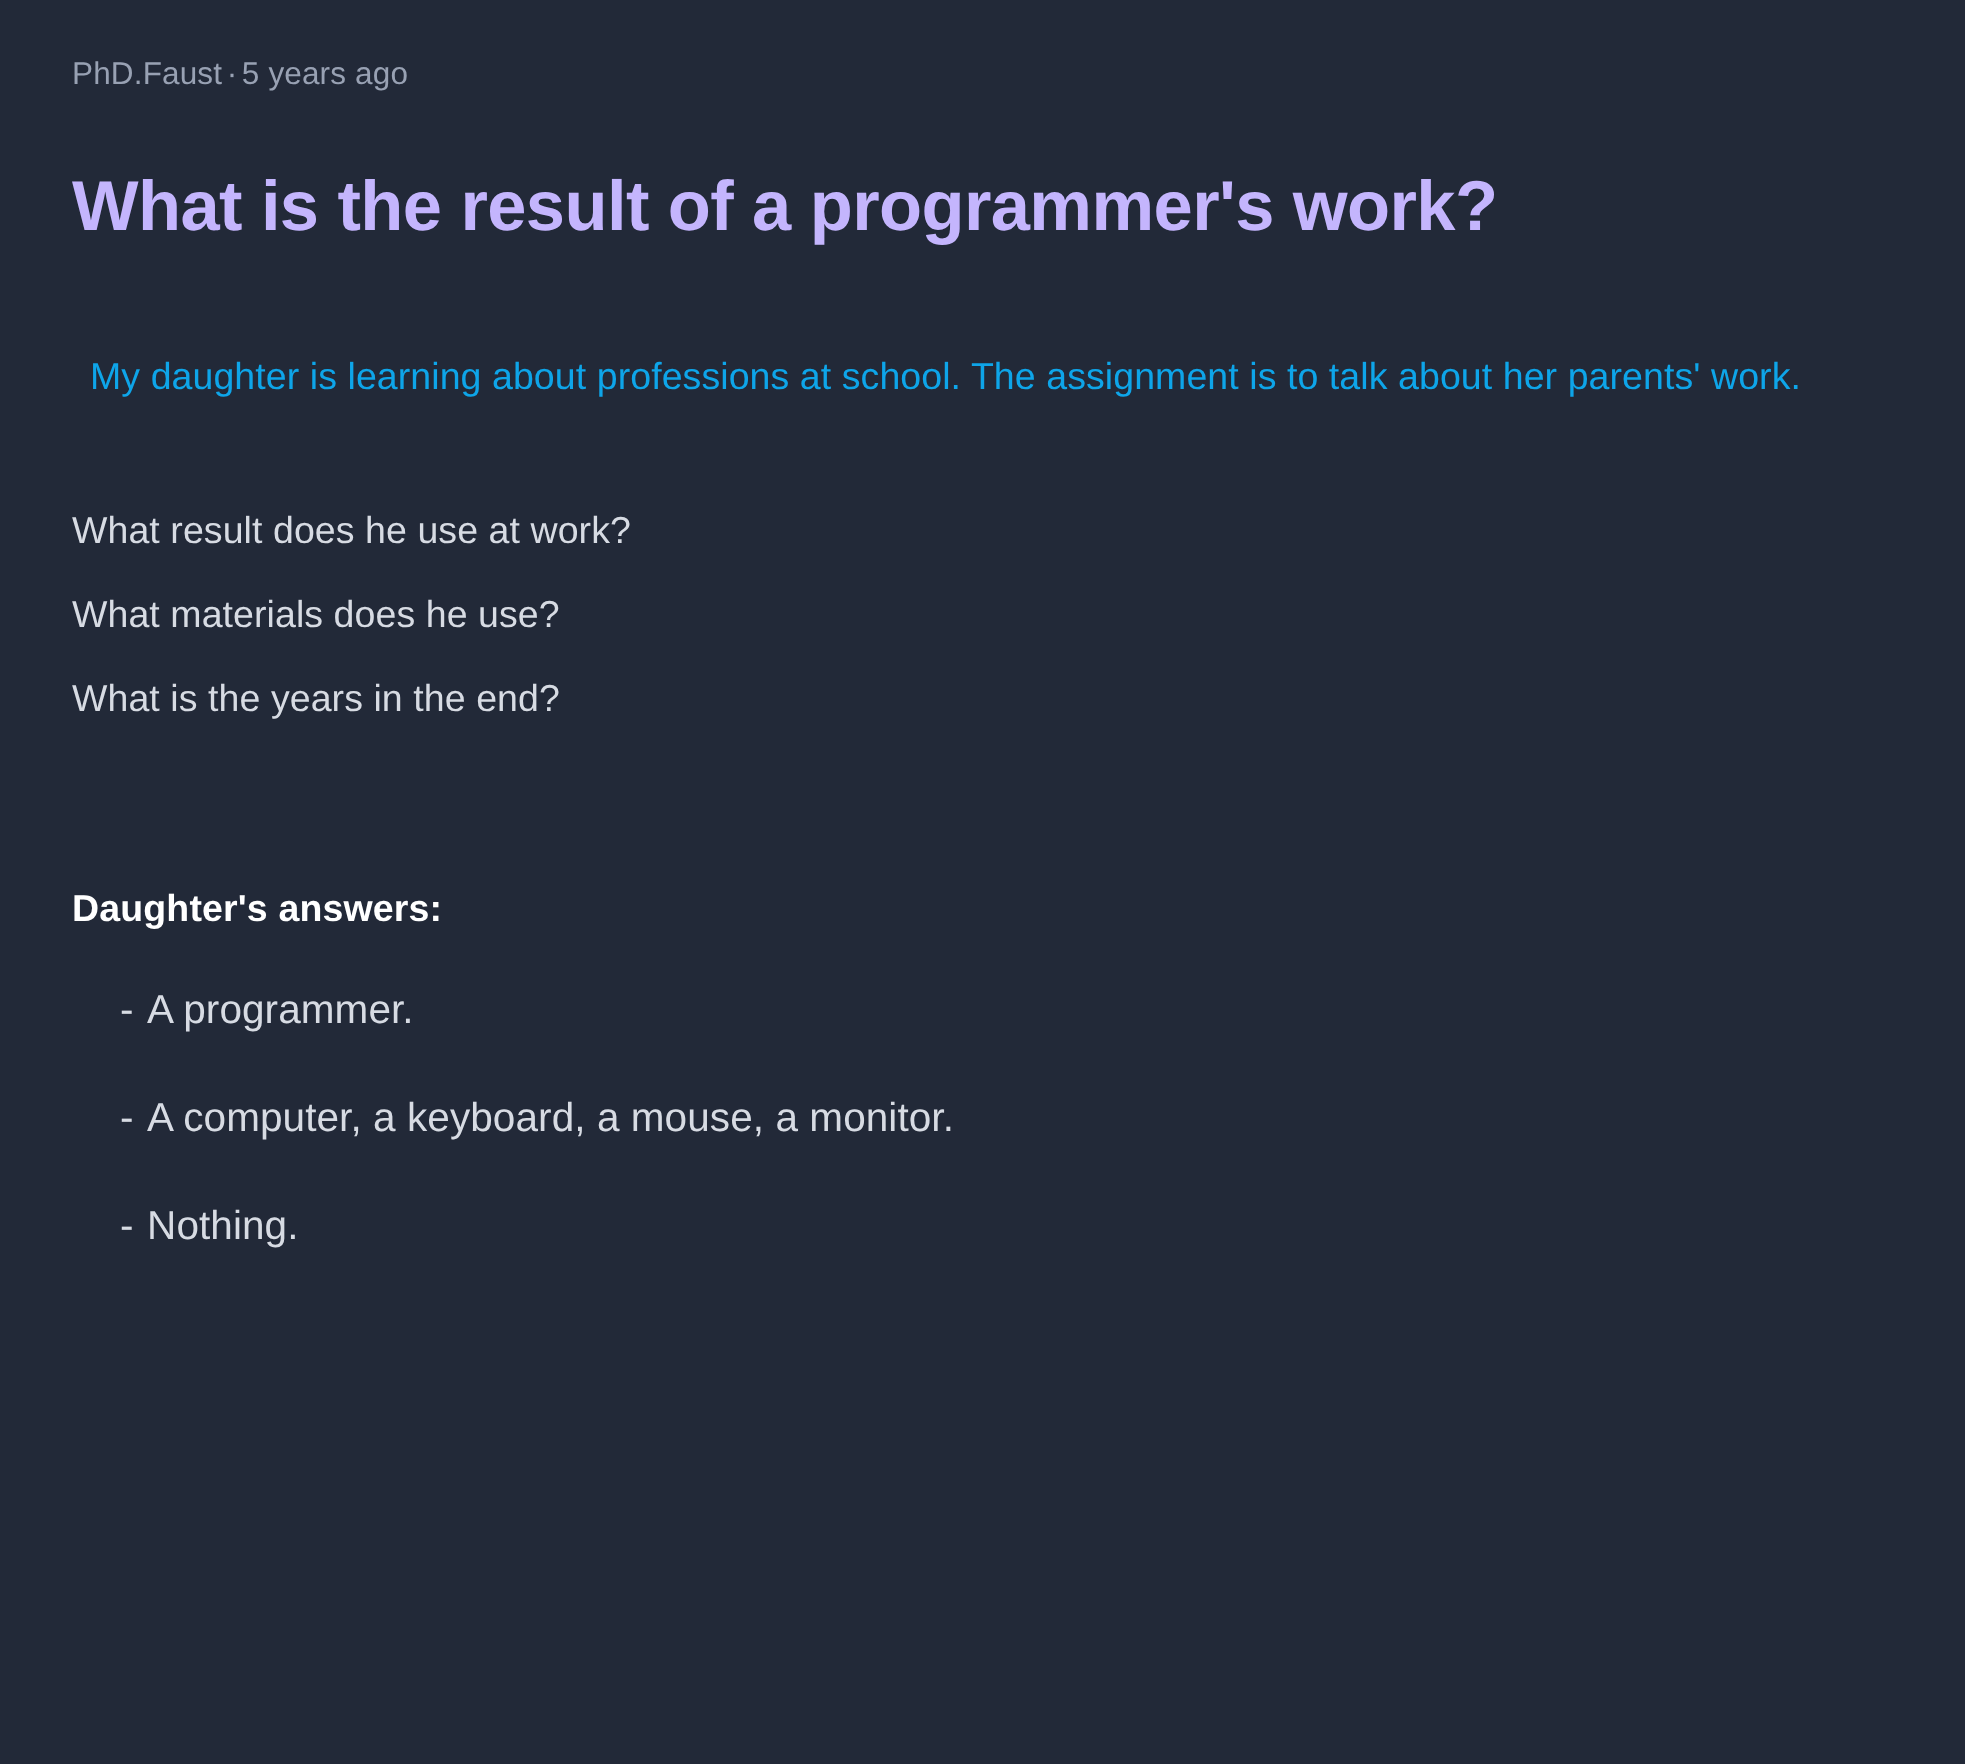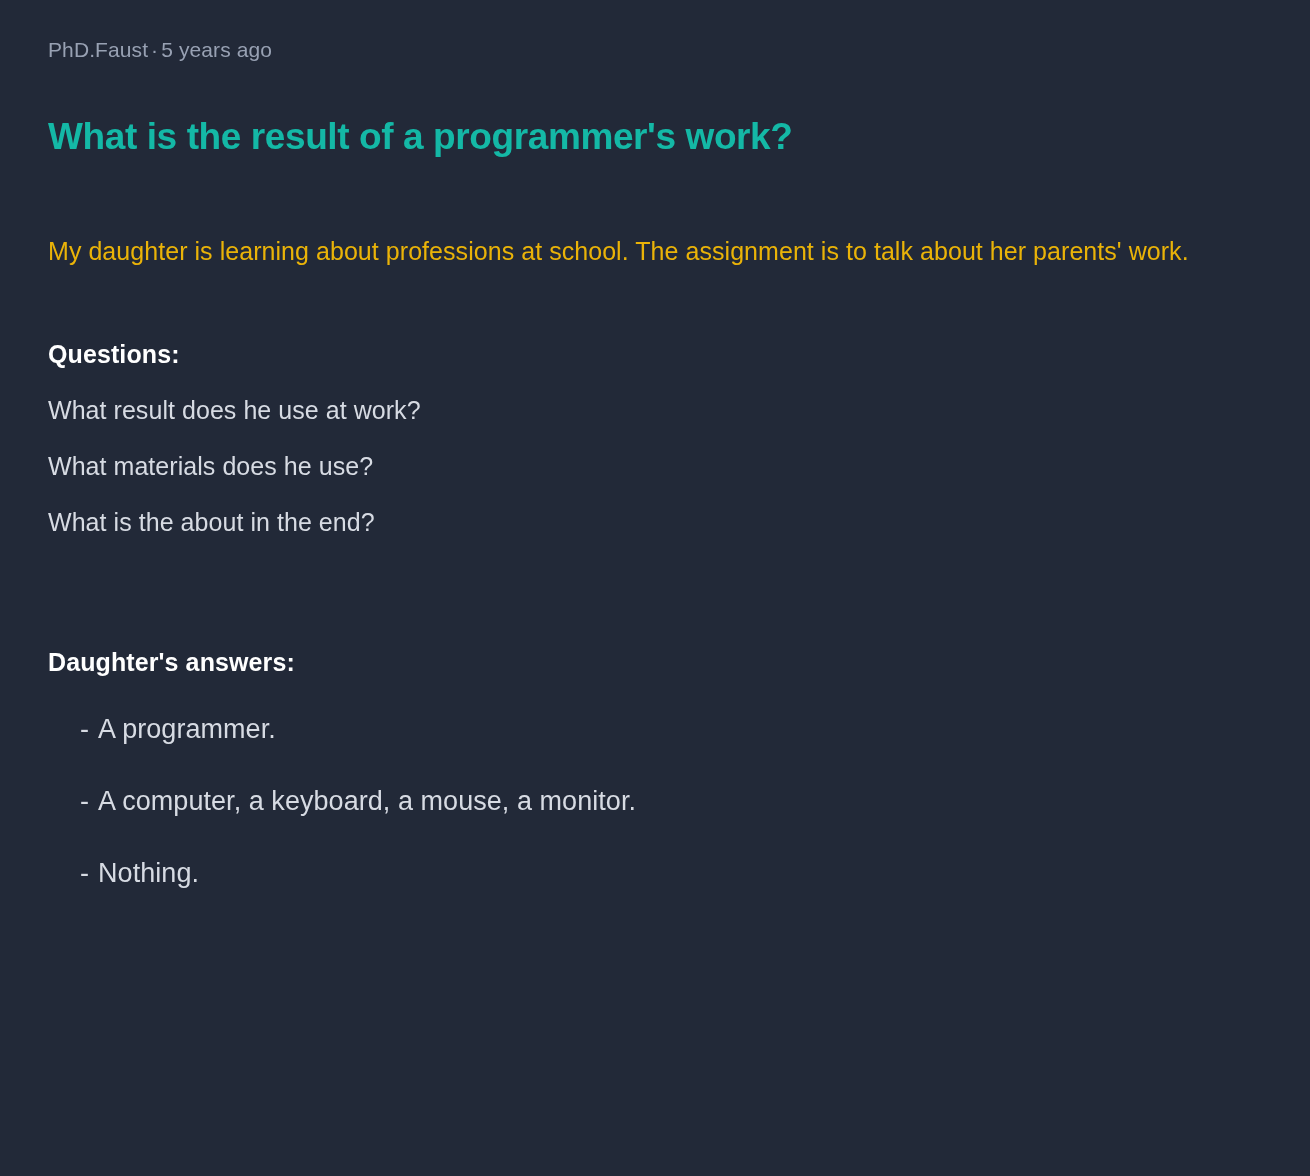--- a/index.html
+++ b/index.html
@@ -33,34 +33,34 @@
     margin: 0 0 0 0;
   }
   .byline .sep {
     color: #98a1b3;
     padding: 0 3px;
   }
 
   
   .post-title {
     margin: 38px 0 0 0;
-    font-size: 37px;
+    font-size: 47px;
     line-height: 70px;
     font-weight: bold;
-    color: #14b8a6;
+    color: #c4b5fd;
     letter-spacing: -0.4px;
     max-width: 1110px;
   }
 
   
   .body-paragraph {
-    margin: 52px 0 0 0;
+    margin: 52px 0 0 12px;
     font-size: 25px;
     line-height: 55px;
-    color: #eab308;
+    color: #0ea5e9;
     max-width: 1216px;
     letter-spacing: 0.05px;
   }
 
   .section {
     margin-top: 47px;
   }
   .section-heading {
     font-size: 25px;
     line-height: 56px;
@@ -104,24 +104,23 @@
 
   <div class="byline">
     <span>PhD.Faust</span><span class="sep">·</span><span>5 years ago</span>
   </div>
 
   <h1 class="post-title">What is the result of a programmer's work?</h1>
 
   <p class="body-paragraph">My daughter is learning about professions at school. The assignment is to talk about her parents' work.</p>
 
   <section class="section">
-    <div class="section-heading">Questions:</div>
     <div class="plain-line">What result does he use at work?</div>
     <div class="plain-line">What materials does he use?</div>
-    <div class="plain-line">What is the about in the end?</div>
+    <div class="plain-line">What is the years in the end?</div>
   </section>
 
   <section class="answers-section">
     <div class="section-heading">Daughter's answers:</div>
     <ul class="answers-list">
       <li><span class="dash">-</span><span>A programmer.</span></li>
       <li><span class="dash">-</span><span>A computer, a keyboard, a mouse, a monitor.</span></li>
       <li><span class="dash">-</span><span>Nothing.</span></li>
     </ul>
   </section>

